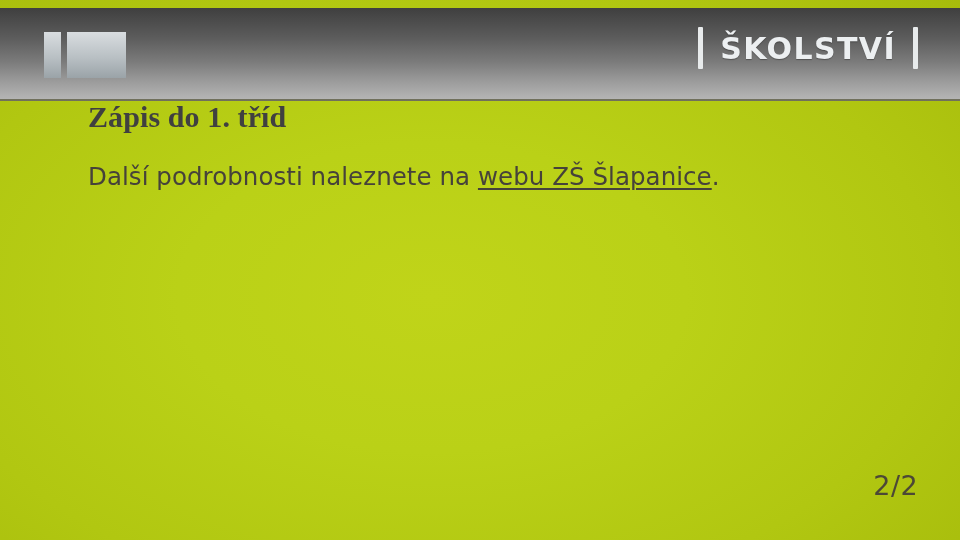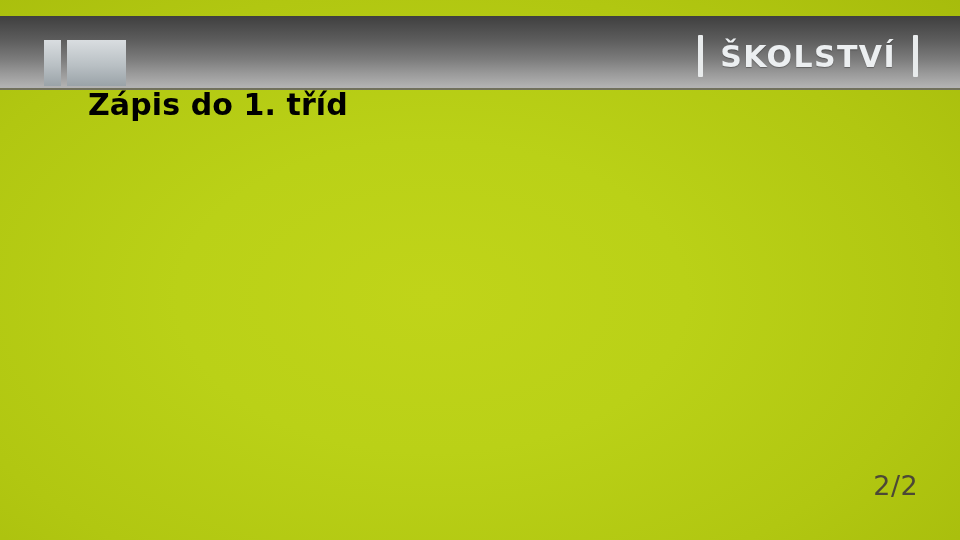--- a/index.html
+++ b/index.html
@@ -35,23 +35,23 @@
         #b1c711 44%,
         #a6bb0b 64%,
         #9aae06 82%,
         #919f03 100%);
     z-index: 0;
   }
 
   
   .header {
     position: absolute;
-    top: 16px; left: 0;
+    top: 8px; left: 0;
     width: 960px;
-    height: 74px;
+    height: 93px;
     z-index: 5;
     background: linear-gradient(to bottom,
        #3f3f3f 0%,
        #4a4a4a 12%,
        #5c5c5c 32%,
        #7b7b7b 58%,
        #9a9a9a 78%,
        #b0b0b0 94%,
        #b6b6b6 100%);
     overflow: hidden;
@@ -101,24 +101,25 @@
   .content {
     position: absolute;
     left: 88px;
     top: 88px;
     width: 800px;
     z-index: 3;
   }
   .slide-title {
     font-size: 30px;
     font-weight: 700;
-    color: #000000;
+    color: #404040;
     letter-spacing: .1px;
     line-height: 1.12;
-    margin: 0 0 26px 0;
+    margin: 12px 0 26px 0;
+    font-family: Liberation Serif, serif;
   }
   .para {
     font-size: 24.5px;
     line-height: 1.37;
     color: #46423a;
     text-align: justify;
     text-justify: inter-word;
     margin: 0 0 22px 0;
     letter-spacing: .05px;
   }
@@ -173,18 +174,19 @@
     </div>
 
   </div>
 
   <div class="content">
 
     <h1 class="slide-title">Zápis do 1. tříd</h1>
 
 
 
+    <p class="para para-last"><span>Další podrobnosti naleznete na </span><span class="weblink">webu ZŠ Šlapanice</span><span>.</span></p>
 
   </div>
 
   <div class="page-indicator">2/2</div>
 
 </div>
 
 </body></html>

